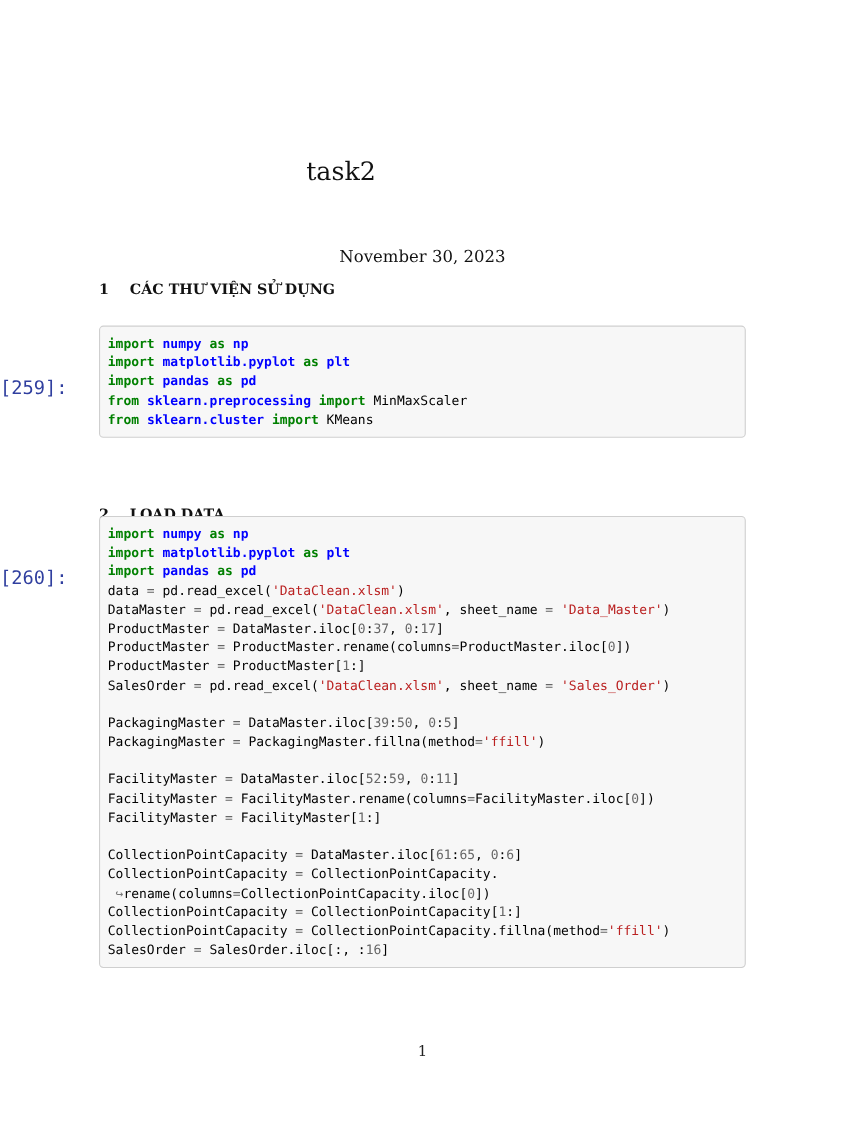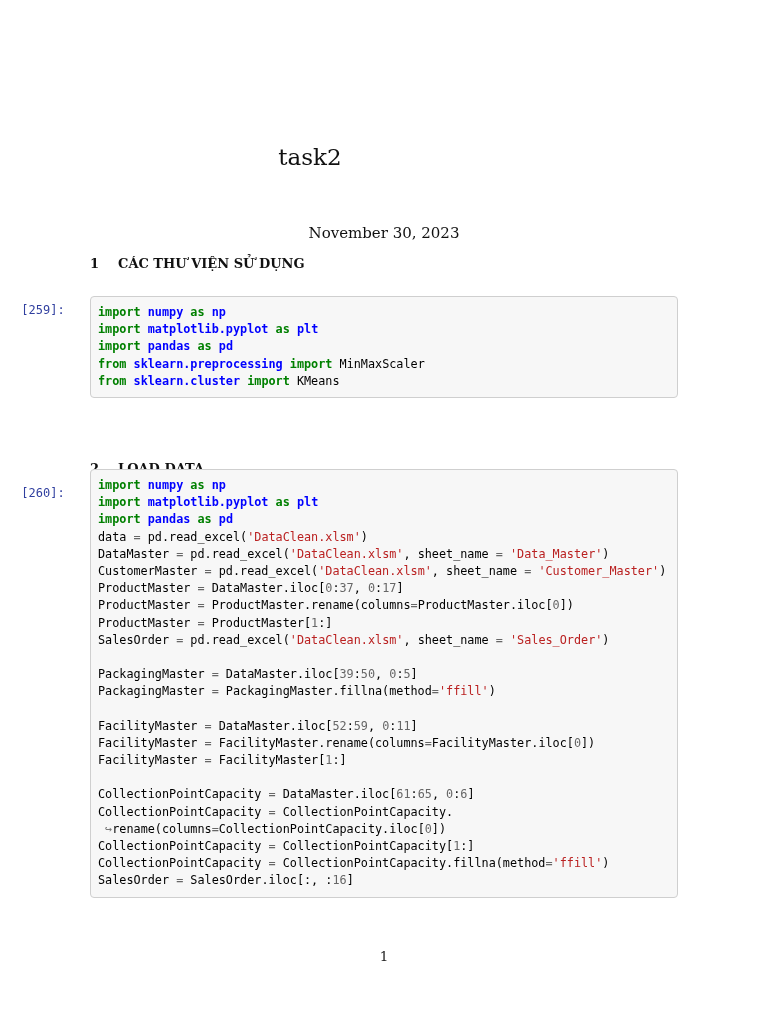--- a/index.html
+++ b/index.html
@@ -26,27 +26,28 @@
     position: absolute; left: 90px;
     font-weight: bold; font-size: 13px; color: #111;
     white-space: nowrap;
   }
   .section-heading .sec-num { margin-right: 19px; }
   #sec1 { top: 256px; }
   #sec2 { top: 437px; margin-top: 24px; }
 
   .cell-prompt {
     position: absolute; left: 0; width: 86px;
-    text-align: center;
+    text-align: left;
     font-family: "DejaVu Sans Mono", monospace;
-    font-size: 12px;
+    font-size: 17px;
     color: var(--prompt, #303F9F);
+    margin-top: 40px;
   }
   #prompt1 { top: 303px; }
-  #prompt2 { top: 486px; }
+  #prompt2 { top: 476px; }
 
   .code-cell {
     position: absolute; left: 90px; width: 588px;
     box-sizing: border-box;
     background: var(--cellbg, #F7F7F7);
     border: 1px solid var(--cellborder, #CFCFCF);
     border-radius: 4px;
     padding: 7px 2px 7px 7px;
     font-family: "DejaVu Sans Mono", monospace;
     font-size: 11.8px;
@@ -97,21 +98,20 @@
     <span class="sec-num">2</span><span>LOAD DATA</span>
   </div>
 
   <div class="cell-prompt" id="prompt2">[260]:</div>
   <div class="code-cell" id="cell2">
       <div class="code-line"><span class="tok-kw">import</span><span class="tok-tx"> </span><span class="tok-nn">numpy</span><span class="tok-tx"> </span><span class="tok-kw">as</span><span class="tok-tx"> </span><span class="tok-nn">np</span></div>
       <div class="code-line"><span class="tok-kw">import</span><span class="tok-tx"> </span><span class="tok-nn">matplotlib.pyplot</span><span class="tok-tx"> </span><span class="tok-kw">as</span><span class="tok-tx"> </span><span class="tok-nn">plt</span></div>
       <div class="code-line"><span class="tok-kw">import</span><span class="tok-tx"> </span><span class="tok-nn">pandas</span><span class="tok-tx"> </span><span class="tok-kw">as</span><span class="tok-tx"> </span><span class="tok-nn">pd</span></div>
       <div class="code-line"><span class="tok-tx">data </span><span class="tok-o">=</span><span class="tok-tx"> pd.read_excel(</span><span class="tok-s">'DataClean.xlsm'</span><span class="tok-tx">)</span></div>
       <div class="code-line"><span class="tok-tx">DataMaster </span><span class="tok-o">=</span><span class="tok-tx"> pd.read_excel(</span><span class="tok-s">'DataClean.xlsm'</span><span class="tok-tx">, sheet_name </span><span class="tok-o">=</span><span class="tok-tx"> </span><span class="tok-s">'Data_Master'</span><span class="tok-tx">)</span></div>
-      <div class="code-line"><span class="tok-tx">CustomerMaster </span><span class="tok-o">=</span><span class="tok-tx"> pd.read_excel(</span><span class="tok-s">'DataClean.xlsm'</span><span class="tok-tx">, sheet_name </span><span class="tok-o">=</span><span class="tok-tx"> </span><span class="tok-s">'Customer_Master'</span><span class="tok-tx">)</span></div>
       <div class="code-line"><span class="tok-tx">ProductMaster </span><span class="tok-o">=</span><span class="tok-tx"> DataMaster.iloc[</span><span class="tok-mi">0</span><span class="tok-tx">:</span><span class="tok-mi">37</span><span class="tok-tx">, </span><span class="tok-mi">0</span><span class="tok-tx">:</span><span class="tok-mi">17</span><span class="tok-tx">]</span></div>
       <div class="code-line"><span class="tok-tx">ProductMaster </span><span class="tok-o">=</span><span class="tok-tx"> ProductMaster.rename(columns</span><span class="tok-o">=</span><span class="tok-tx">ProductMaster.iloc[</span><span class="tok-mi">0</span><span class="tok-tx">])</span></div>
       <div class="code-line"><span class="tok-tx">ProductMaster </span><span class="tok-o">=</span><span class="tok-tx"> ProductMaster[</span><span class="tok-mi">1</span><span class="tok-tx">:]</span></div>
       <div class="code-line"><span class="tok-tx">SalesOrder </span><span class="tok-o">=</span><span class="tok-tx"> pd.read_excel(</span><span class="tok-s">'DataClean.xlsm'</span><span class="tok-tx">, sheet_name </span><span class="tok-o">=</span><span class="tok-tx"> </span><span class="tok-s">'Sales_Order'</span><span class="tok-tx">)</span></div>
       <div class="code-line">&nbsp;</div>
       <div class="code-line"><span class="tok-tx">PackagingMaster </span><span class="tok-o">=</span><span class="tok-tx"> DataMaster.iloc[</span><span class="tok-mi">39</span><span class="tok-tx">:</span><span class="tok-mi">50</span><span class="tok-tx">, </span><span class="tok-mi">0</span><span class="tok-tx">:</span><span class="tok-mi">5</span><span class="tok-tx">]</span></div>
       <div class="code-line"><span class="tok-tx">PackagingMaster </span><span class="tok-o">=</span><span class="tok-tx"> PackagingMaster.fillna(method</span><span class="tok-o">=</span><span class="tok-s">'ffill'</span><span class="tok-tx">)</span></div>
       <div class="code-line">&nbsp;</div>
       <div class="code-line"><span class="tok-tx">FacilityMaster </span><span class="tok-o">=</span><span class="tok-tx"> DataMaster.iloc[</span><span class="tok-mi">52</span><span class="tok-tx">:</span><span class="tok-mi">59</span><span class="tok-tx">, </span><span class="tok-mi">0</span><span class="tok-tx">:</span><span class="tok-mi">11</span><span class="tok-tx">]</span></div>
       <div class="code-line"><span class="tok-tx">FacilityMaster </span><span class="tok-o">=</span><span class="tok-tx"> FacilityMaster.rename(columns</span><span class="tok-o">=</span><span class="tok-tx">FacilityMaster.iloc[</span><span class="tok-mi">0</span><span class="tok-tx">])</span></div>

